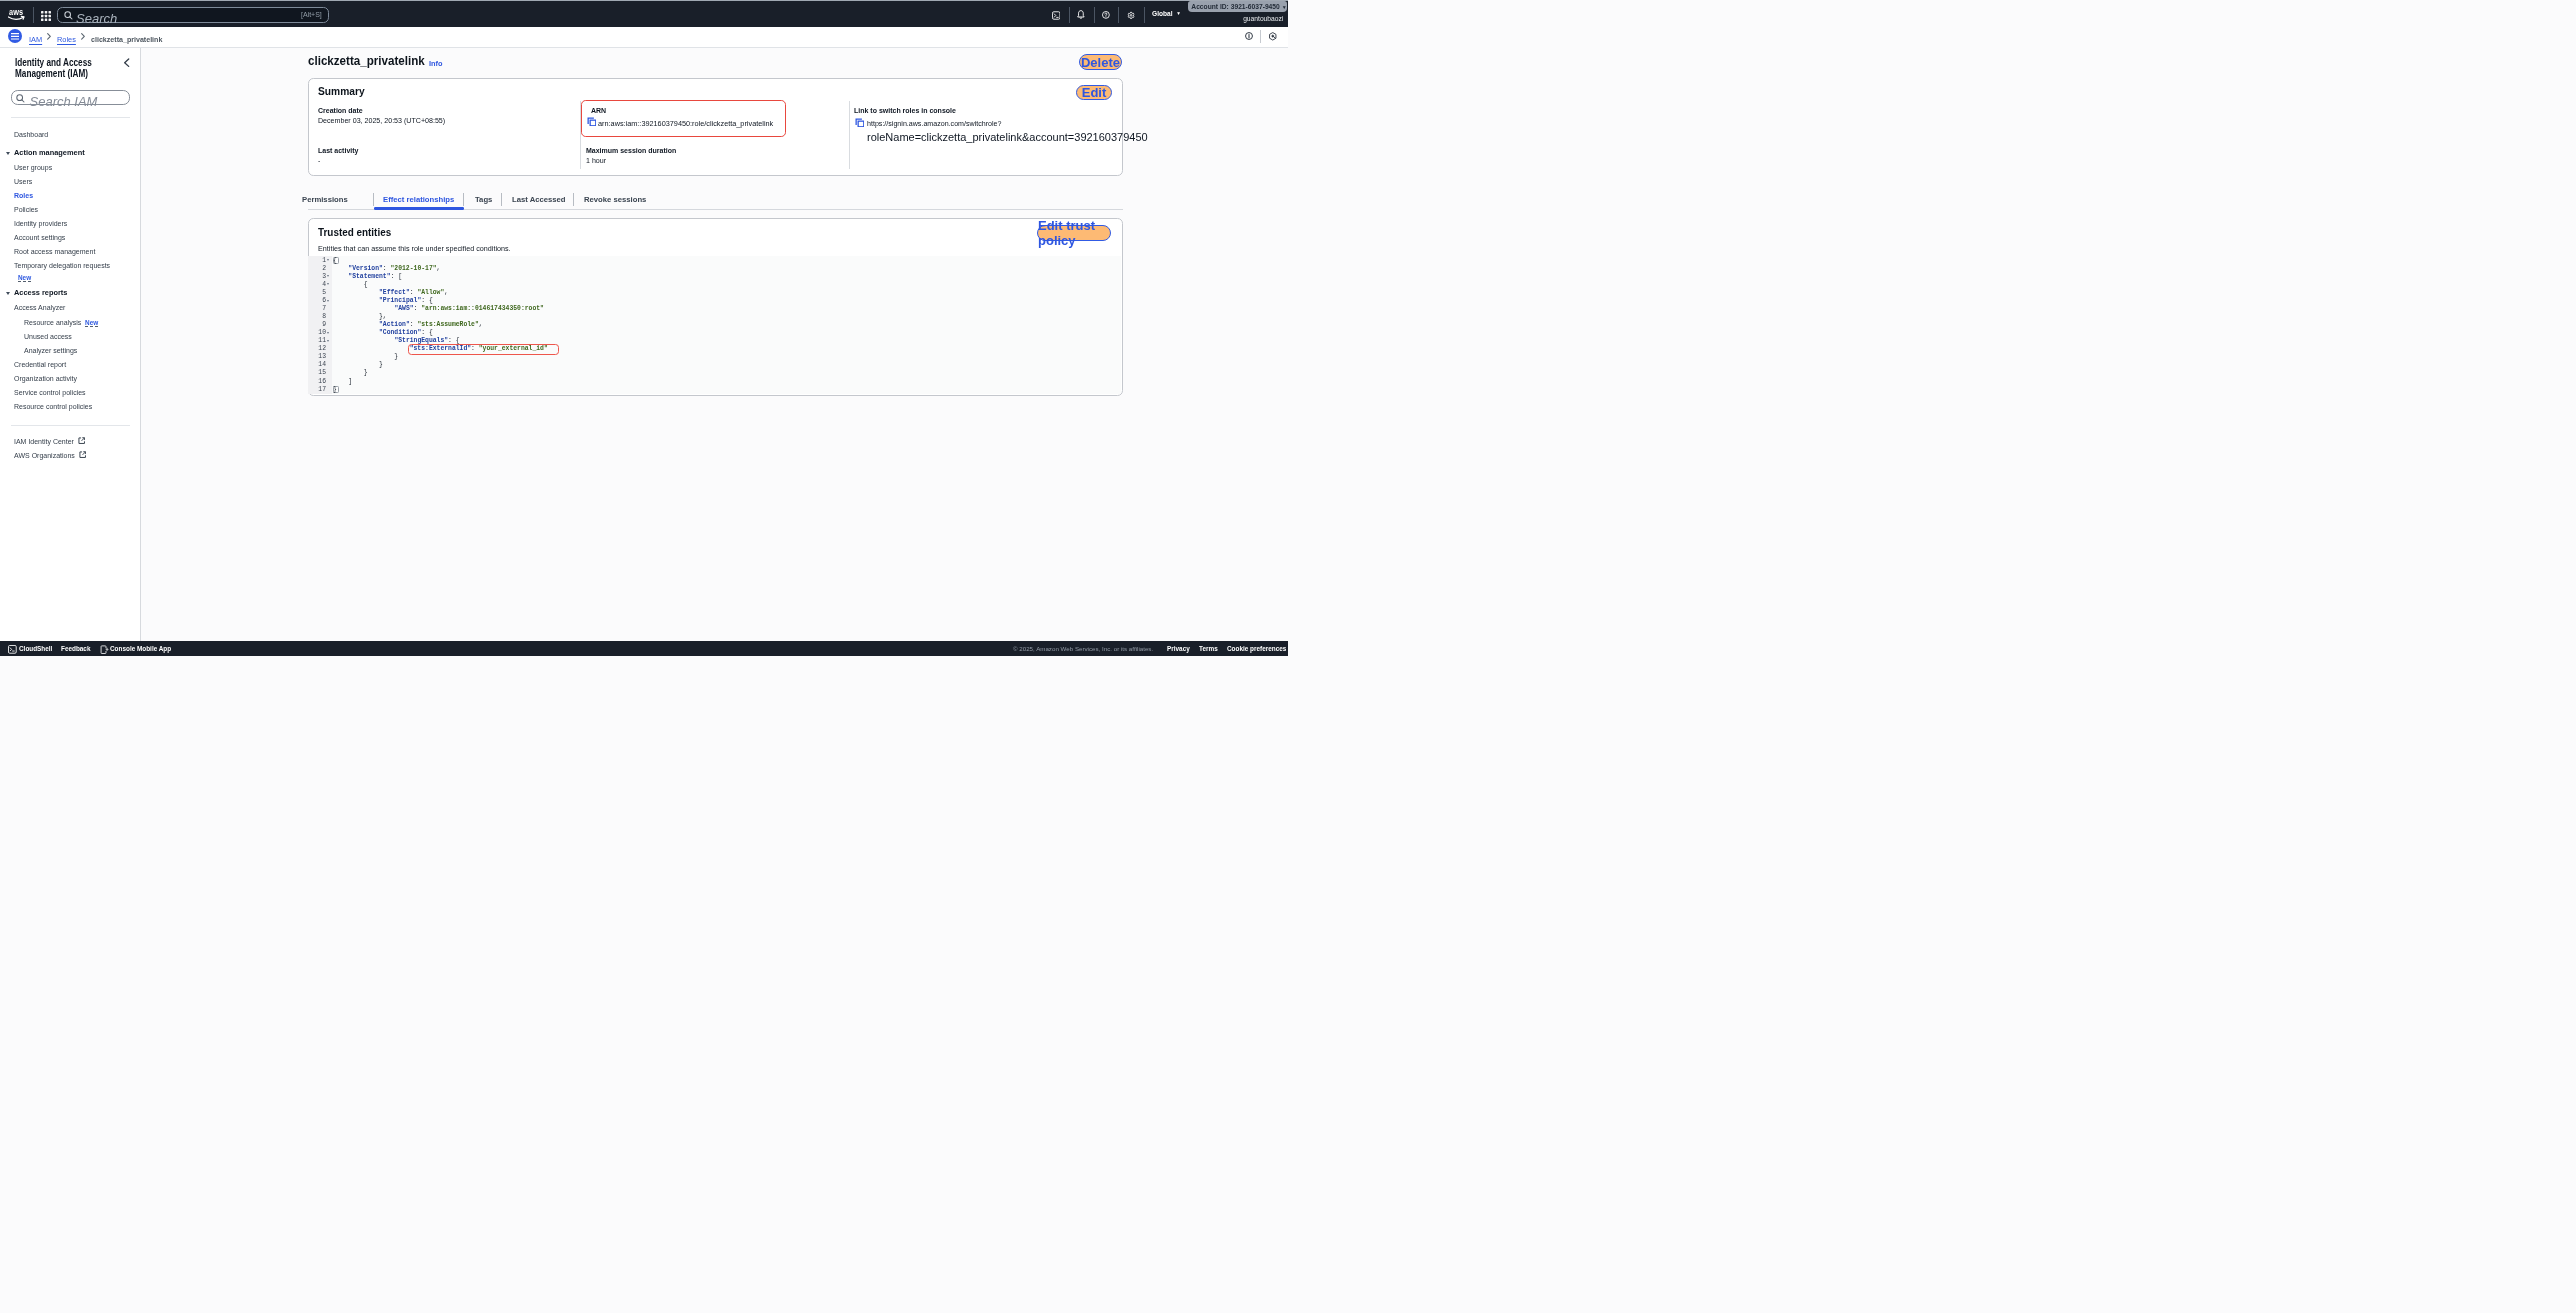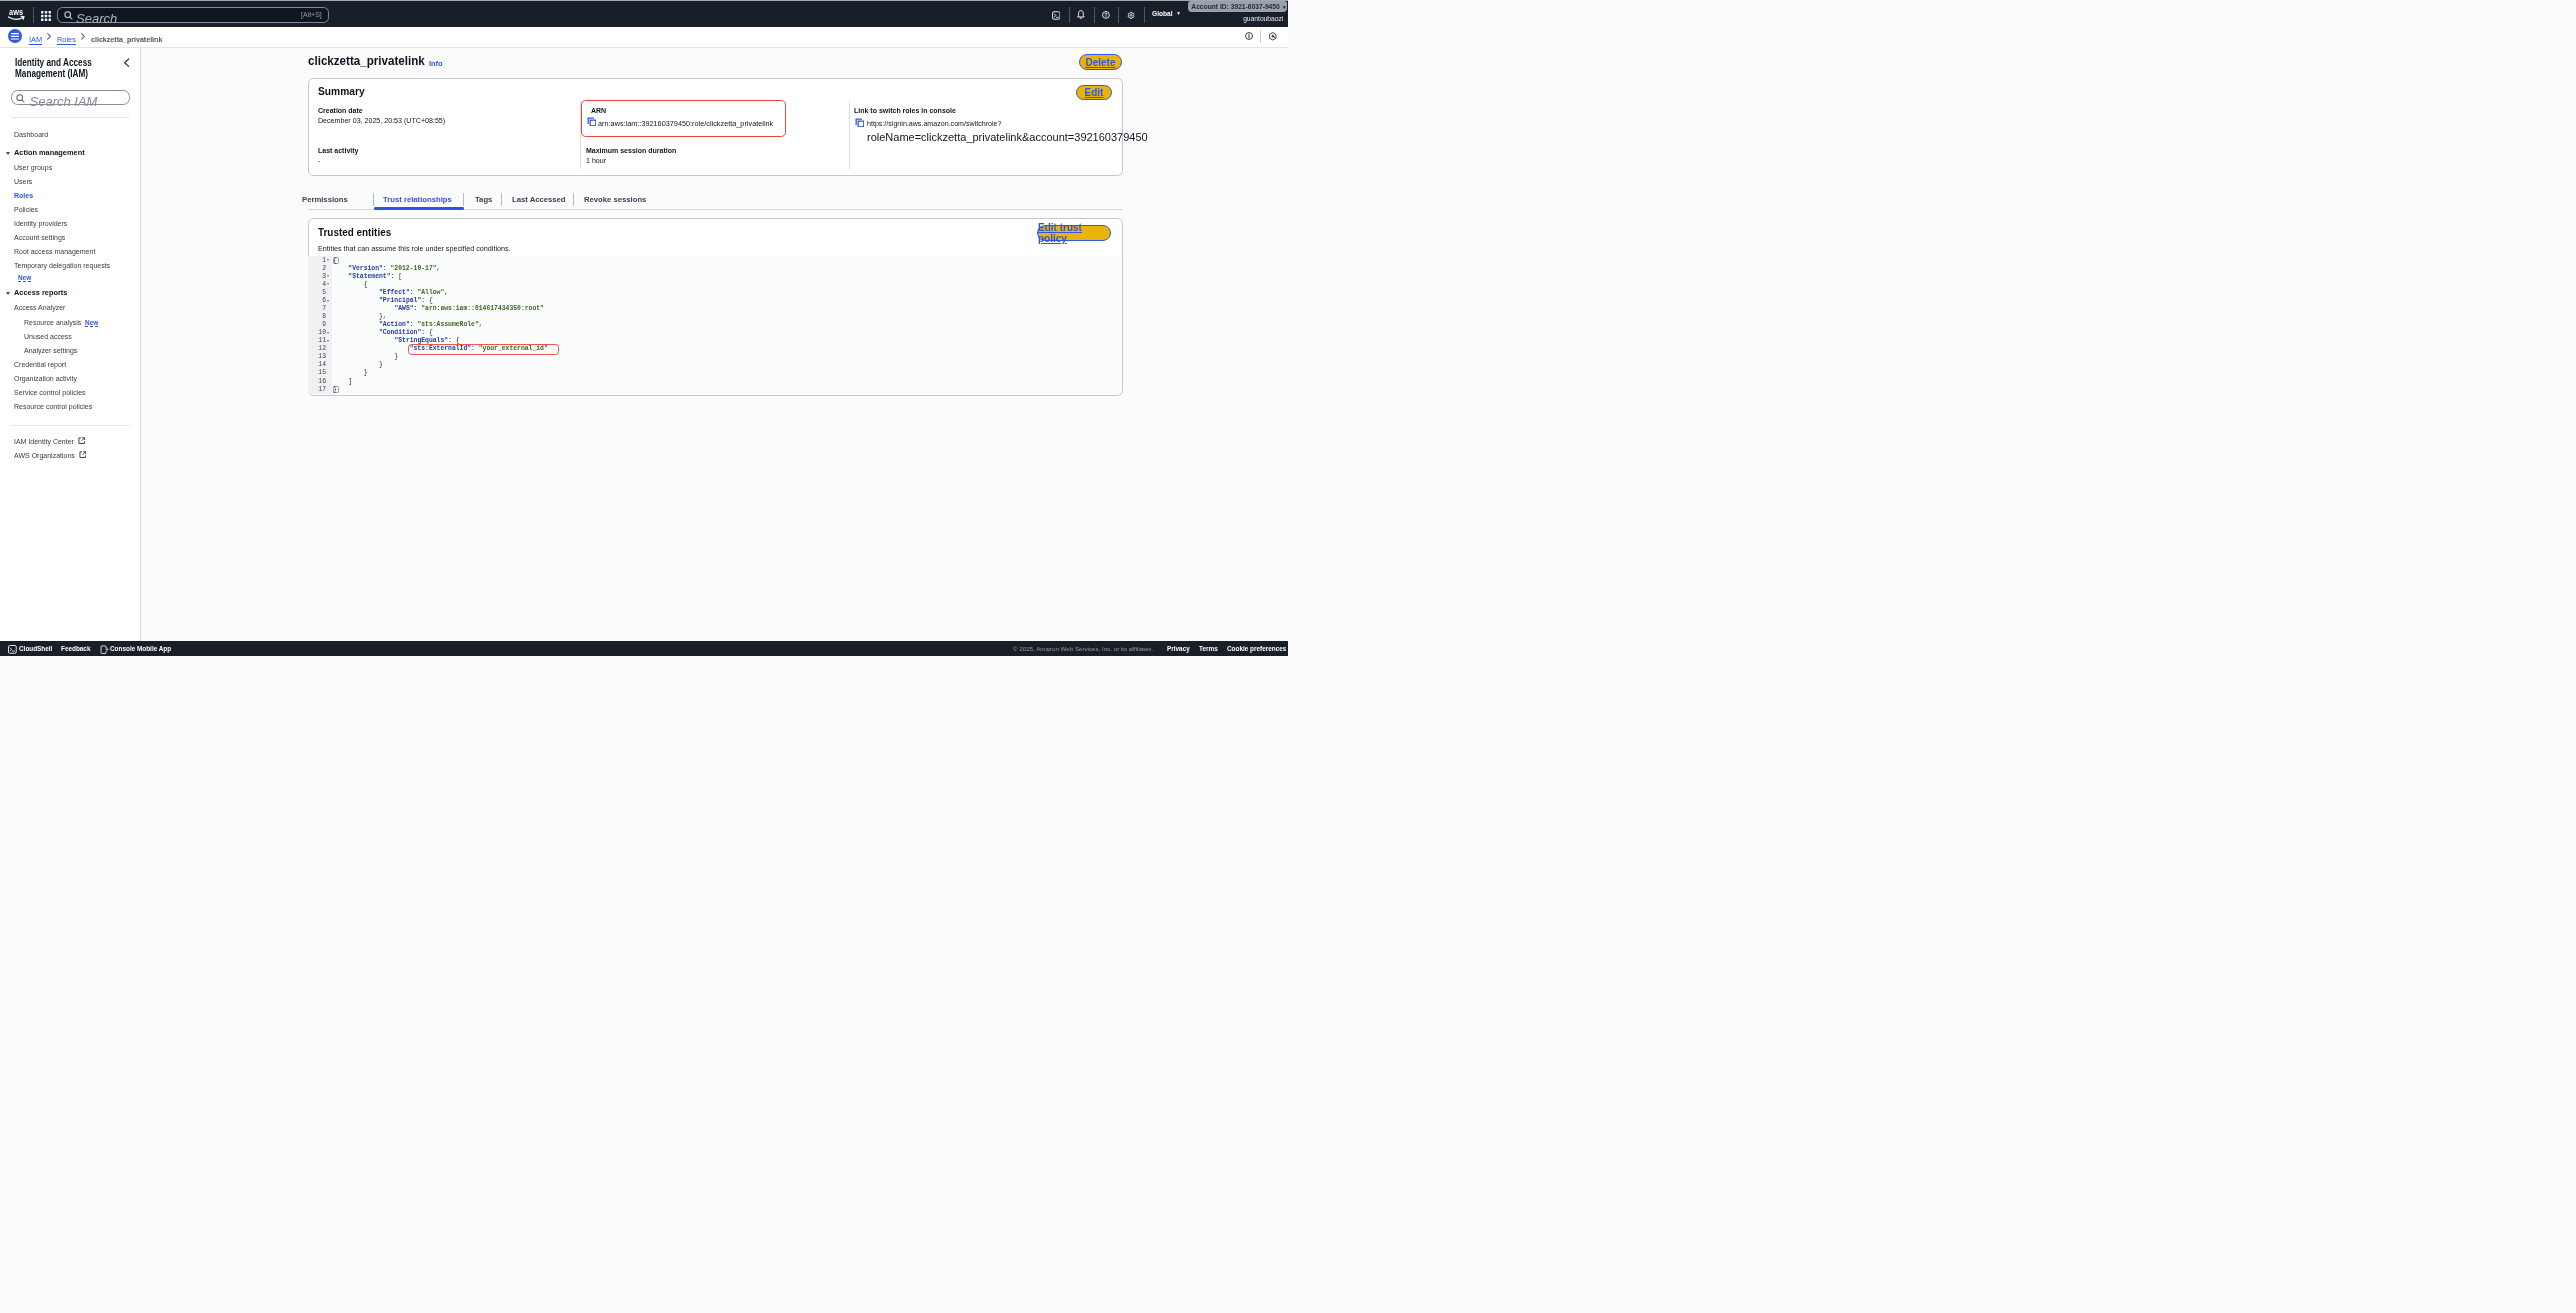--- a/index.html
+++ b/index.html
@@ -24,22 +24,22 @@
   .bc-cur { color:#4d565f; font-size:7.4px; font-weight:bold; }
   
   #side { position:absolute; left:0; top:48px; width:141px; height:595px; background:#fff; border-right:0.7px solid #d7dade; }
   .sitem { position:absolute; left:14px; font-size:7px; color:#333d49; height:10.7px; line-height:10.7px; }
   .sitem2 { left:24px; }
   .shead { font-weight:bold; font-size:7.4px; color:#0f1722; }
   .stri { position:absolute; left:6.4px; width:0; height:0; border-left:2.4px solid transparent; border-right:2.4px solid transparent; border-top:3.4px solid #414d5c; }
   .newb { color:#2e59e0; font-weight:bold; font-size:6.4px; border-bottom:1px dashed #535e6d; padding-bottom:0px; }
   .sdiv { position:absolute; left:10.7px; width:119px; height:0.7px; background:#e3e6ea; }
   .card { position:absolute; background:#fff; border:0.7px solid #c4c7cd; border-radius:5.4px; }
-  .btn { position:absolute; border:1.3px solid #315be4; border-radius:8px; background:#eab308; color:#2e56e0;
-         font-weight:bold; font-size:10px; display:flex; align-items:center; justify-content:center;text-decoration:underline; }
+  .btn { position:absolute; border:1.3px solid #315be4; border-radius:8px; background:#fdba74; color:#2e56e0;
+         font-weight:bold; font-size:13px; display:flex; align-items:center; justify-content:center; }
   .lbl { font-weight:bold; font-size:7px; color:#0f1722; position:absolute; }
   .val { font-size:7.1px; color:#0f1722; position:absolute; }
   .redbox { position:absolute; border:1.9px solid #e8473e; border-radius:4.7px; }
   .vdiv { position:absolute; width:0.7px; background:#d9dce0; }
   
   .tab { position:absolute; font-size:7.7px; font-weight:bold; color:#3a4450; }
   .tabsep { position:absolute; width:0.7px; height:12.7px; background:#b7bcc3; top:193px; }
   
   .cl { position:absolute; font-family:"Liberation Mono", monospace; font-size:6.4px; height:8px; line-height:8px; white-space:pre; }
   .gut { position:absolute; font-family:"Liberation Mono", monospace; font-size:6.4px; height:8px; line-height:8px; color:#3c4450; }
@@ -212,21 +212,21 @@
   <path d="M1.7 10.3 L1.7 1.7 L10.3 1.7" stroke="#2e56e0" stroke-width="1.9" fill="none"></path>
   <rect x="4.7" y="4.7" width="8.4" height="8.4" stroke="#2e56e0" stroke-width="1.9" fill="none"></rect>
 </svg>
 <div class="val" style="left:867px;top:120px">https://signin.aws.amazon.com/switchrole?</div>
 <div class="val" style="left:867px;top:131px;font-size:11px">roleName=clickzetta_privatelink&amp;account=392160379450</div>
 
 <div class="abs" style="left:308px;top:209px;width:815px;height:0.7px;background:#d5d8dd"></div>
 <div class="abs" style="left:374px;top:207px;width:90px;height:2.7px;background:#2e56e0;border-radius:1.3px"></div>
 <div class="tab" style="left:302px;top:195px">Permissions</div>
 <div class="tabsep" style="left:373px"></div>
-<div class="tab" style="left:383px;top:195px;color:#2e56e0">Trust relationships</div>
+<div class="tab" style="left:383px;top:195px;color:#2e56e0">Effect relationships</div>
 <div class="tabsep" style="left:463px"></div>
 <div class="tab" style="left:475px;top:195px">Tags</div>
 <div class="tabsep" style="left:501px"></div>
 <div class="tab" style="left:512px;top:195px">Last Accessed</div>
 <div class="tabsep" style="left:573px"></div>
 <div class="tab" style="left:584px;top:195px">Revoke sessions</div>
 
 <div class="card" style="left:308px;top:218px;width:815px;height:178px"></div>
 <div class="abs" style="left:318px;top:226px;font-size:11px;font-weight:bold;color:#0d141c;transform:scaleX(0.9);transform-origin:0 50%">Trusted entities</div>
 <div class="btn" style="left:1037px;top:225px;width:74px;height:16px">Edit trust policy</div>

